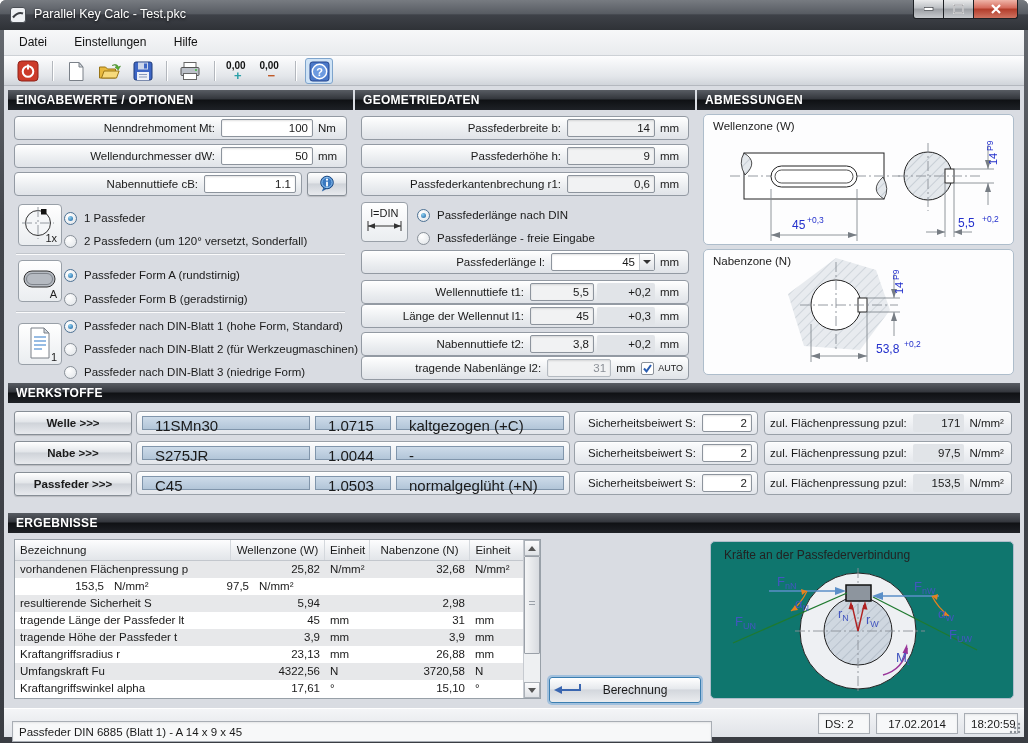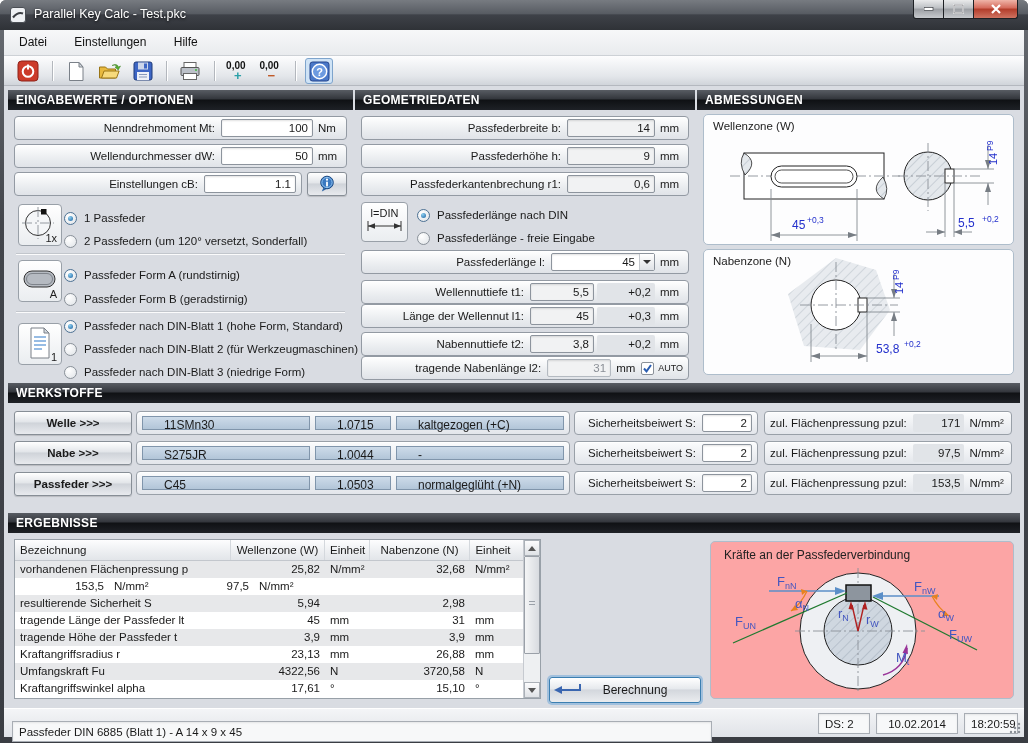--- a/index.html
+++ b/index.html
@@ -70,21 +70,21 @@
   .darr{fill:#777d84;}
   .dim{font-size:12px;fill:#2330cc;font-family:"Liberation Sans",sans-serif;}
   .dimsup{font-size:8.5px;fill:#2330cc;font-family:"Liberation Sans",sans-serif;}
   
   .mat-btn{position:absolute;width:118px;height:24px;border:1px solid #878e96;border-radius:3px;font-weight:bold;font-size:11.5px;
     background:linear-gradient(#ffffff,#e2e5e9 45%,#cfd3d9 50%,#e8eaee);display:flex;align-items:center;justify-content:center;
     box-shadow:0 1px 1px rgba(0,0,0,.15);}
   .mat-box{position:absolute;height:24px;border:1px solid #99a0a8;border-radius:4px;
     background:linear-gradient(#fbfcfd,#e3e6eb);display:flex;align-items:center;padding:0 5px;box-shadow:inset 0 1px 0 #fff;}
   .blue-field{background:linear-gradient(#cedceа,#b4c7da);background:linear-gradient(#cddbe9,#b2c5d8);
-    border:1px solid #8095ab;height:14px;line-height:17px;padding:0 21px;font-size:12px;}
+    border:1px solid #8095ab;height:14px;line-height:17px;padding:0 12px;font-size:15px;}
   .safety-input{width:50px;height:18px;line-height:17px;background:#fff;border:1px solid #8d949d;border-radius:2px;text-align:right;padding:0 4px;
     box-shadow:inset 0 1px 2px rgba(0,0,0,.12);font-size:11.5px;}
   .gray-field{width:52px;height:18px;line-height:18px;background:#e1e4e8;border-radius:2px;text-align:right;padding:0 4px;font-size:11.5px;}
   
   .tbl{position:absolute;left:6px;top:26px;width:527px;height:160px;border:1px solid #98a0a8;background:#fff;overflow:hidden;}
   .thead{display:flex;height:21px;background:linear-gradient(#fdfdfe,#eceef1 60%,#e2e5e9);border-bottom:1px solid #c3c7cd;}
   .th{font-size:11.5px;line-height:20px;padding:0 5px;border-right:1px solid #d4d8dd;white-space:nowrap;overflow:hidden;}
   .tr{display:flex;height:17px;}
   .tr.alt{background:#e7e8ea;}
   .td{font-size:11.5px;line-height:17px;padding:0 5px;white-space:nowrap;overflow:hidden;}
@@ -103,21 +103,21 @@
   .tri-down{width:0;height:0;border-left:4px solid transparent;border-right:4px solid transparent;border-top:5px solid #555;}
   .sthumb{position:absolute;left:0;right:0;top:16px;height:98px;background:linear-gradient(90deg,#f4f5f6,#d8dbe0);border:1px solid #9aa0a8;border-radius:1px;}
   .sthumb::after{content:"";position:absolute;left:4px;right:4px;top:44px;height:6px;
     background:repeating-linear-gradient(#9aa0a8 0,#9aa0a8 1px,transparent 1px,transparent 3px);}
   
   .calc-btn{position:absolute;left:541px;top:164px;width:152px;height:26px;border:1px solid #3c7fb1;border-radius:3px;
     background:linear-gradient(#ffffff,#e6e9ed 45%,#d3d7dd 50%,#eaecef);display:flex;align-items:center;
     box-shadow:0 0 0 2px rgba(94,158,214,.45);font-size:12px;}
   .calc-btn .lbl{flex:1;text-align:center;padding-right:14px;}
   
-  .diagram{position:absolute;left:702px;top:28px;width:304px;height:158px;border:1px solid #aebdcb;border-radius:5px;background:#fca5a5;}
+  .diagram{position:absolute;left:702px;top:28px;width:304px;height:158px;border:1px solid #aebdcb;border-radius:5px;background:#0f766e;}
   .flbl{font-size:13px;fill:#4356c0;font-family:"Liberation Sans",sans-serif;}
   .flbl .sub{font-size:9px;}
   .dg-title{font-size:12px;fill:#222;font-family:"Liberation Sans",sans-serif;}
   
   .statusbar{position:absolute;left:4px;right:4px;bottom:6px;height:29px;background:linear-gradient(#f4f5f7,#e0e3e8);border-top:1px solid #fff;}
   .sfield{position:absolute;top:4px;height:21px;line-height:20px;border:1px solid #a8adb4;background:#f7f8f9;
     box-shadow:inset 0 1px 2px rgba(0,0,0,.08);padding:0 6px;font-size:11.5px;white-space:nowrap;overflow:hidden;}
   .grip{position:absolute;right:2px;bottom:2px;width:14px;height:14px;}
 </style>
 </head>
@@ -232,21 +232,21 @@
         <span class="flabel">Nenndrehmoment Mt:</span>
         <span class="fvalue">100</span>
         <span class="funit">Nm</span>
       </div>
       <div class="frow" style="left:6px;top:54px;width:333px;">
         <span class="flabel">Wellendurchmesser dW:</span>
         <span class="fvalue">50</span>
         <span class="funit">mm</span>
       </div>
       <div class="frow" style="left:6px;top:82px;width:288px;">
-        <span class="flabel">Einstellungen cB:</span>
+        <span class="flabel">Nabennuttiefe cB:</span>
         <span class="fvalue">1.1</span>
       </div>
       <div class="mat-btn" style="left:299px;top:82px;width:40px;height:24px;">
         <svg width="16" height="18" viewBox="0 0 16 18">
           <circle cx="8" cy="7.5" r="6.3" fill="#3a78c0" stroke="#1c4a85"></circle>
           <circle cx="8" cy="7.5" r="5.1" fill="none" stroke="#8cc0ee" stroke-width="1"></circle>
           <path d="M4.5,12.5 l-1.7,4 4.3,-2.2 z" fill="#2a62a4"></path>
           <circle cx="8" cy="4.7" r="1.1" fill="#fff"></circle>
             <rect x="7.1" y="6.6" width="1.8" height="5" rx="0.9" fill="#fff"></rect>
         </svg>
@@ -665,21 +665,21 @@
           <text class="flbl" x="155" y="82"><tspan>r</tspan><tspan class="sub" dy="3">W</tspan></text>
           <text class="flbl" x="185" y="120"><tspan>M</tspan><tspan class="sub" dy="3">t</tspan></text>
         </svg>
       </div>
     </div>
   </div>
 
   <div class="statusbar">
     <div class="sfield" style="left:8px;width:700px;margin-top:8px;">Passfeder DIN 6885 (Blatt 1) - A 14 x 9 x 45</div>
     <div class="sfield" style="left:814px;width:52px;">DS: 2</div>
-    <div class="sfield" style="left:872px;width:82px;text-align:center;">10.02.2014</div>
+    <div class="sfield" style="left:872px;width:82px;text-align:center;">17.02.2014</div>
     <div class="sfield" style="left:960px;width:54px;text-align:center;">18:20:59</div>
     <svg class="grip" viewBox="0 0 14 14">
       <circle cx="11" cy="3" r="1.2" fill="#8a8f96"></circle>
         <circle cx="11" cy="7" r="1.2" fill="#8a8f96"></circle>
         <circle cx="11" cy="11" r="1.2" fill="#8a8f96"></circle>
       <circle cx="7" cy="7" r="1.2" fill="#8a8f96"></circle>
         <circle cx="7" cy="11" r="1.2" fill="#8a8f96"></circle>
         <circle cx="3" cy="11" r="1.2" fill="#8a8f96"></circle>
     </svg>
   </div>

